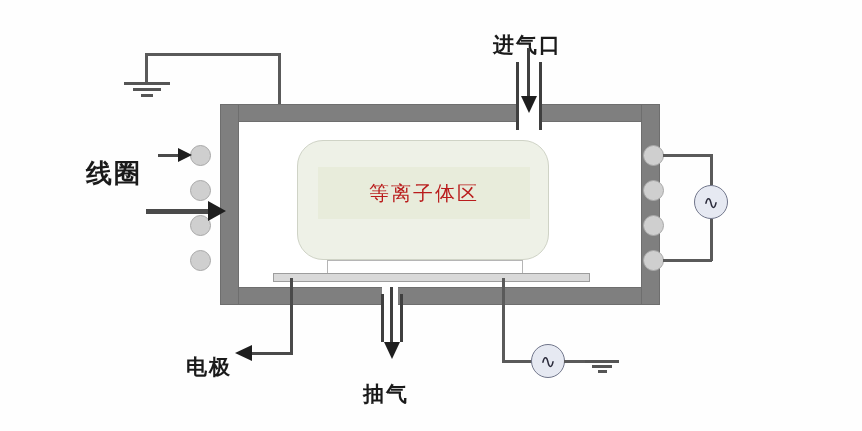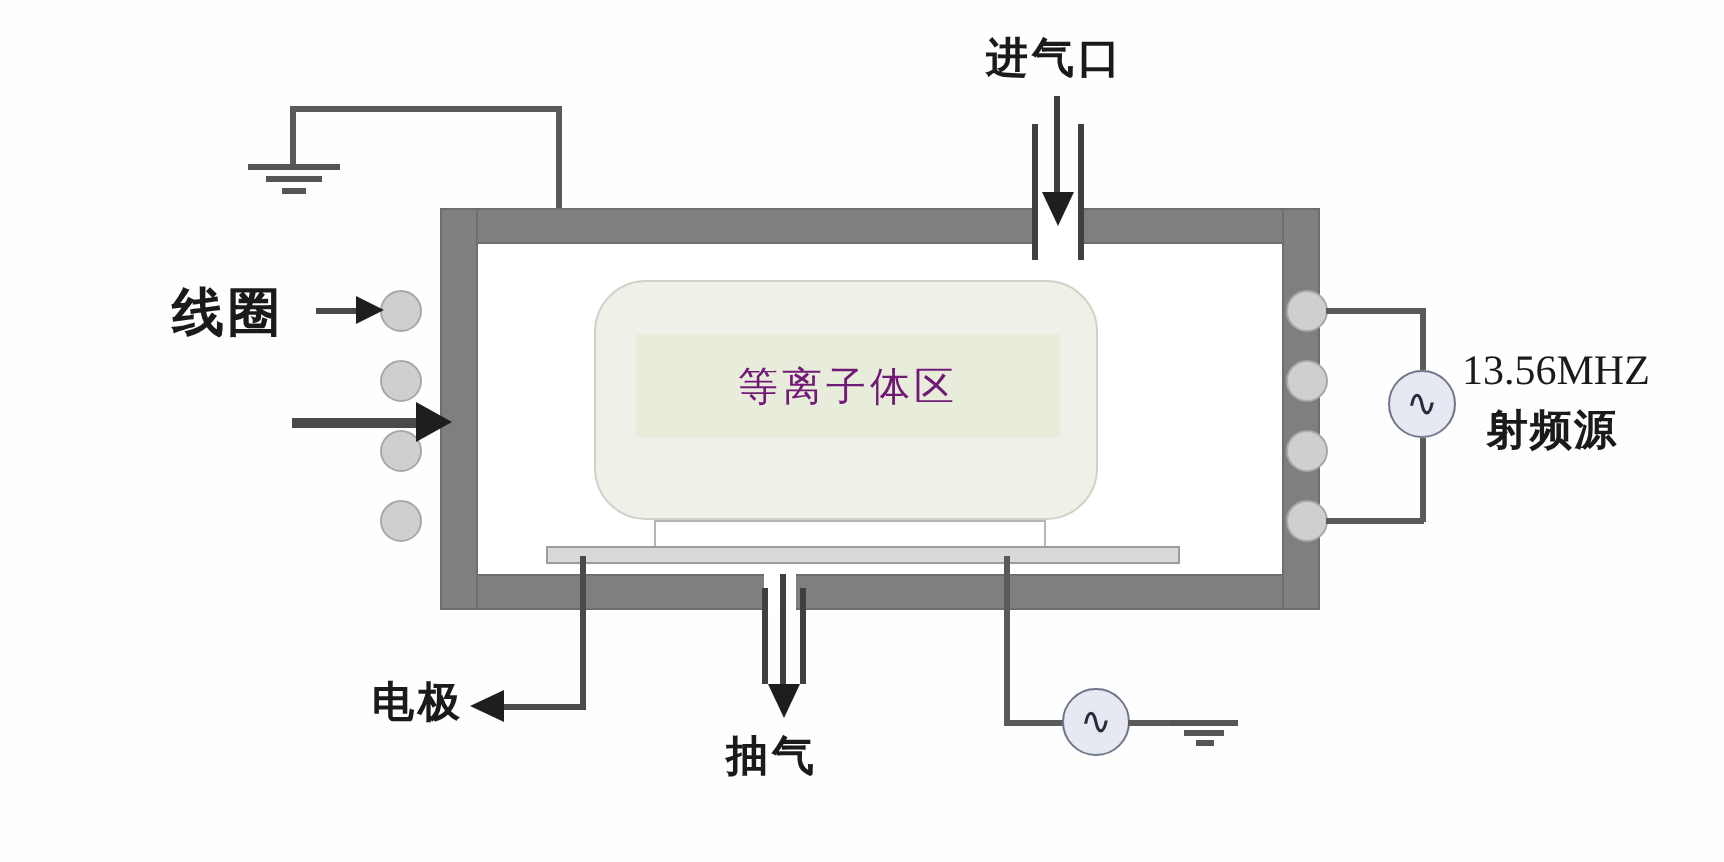--- a/index.html
+++ b/index.html
@@ -20,20 +20,21 @@
   .lbl {
     position: absolute;
     color: #1a1a1a;
     font-family: "Liberation Serif", "DejaVu Serif", serif;
     white-space: nowrap;
     line-height: 1.15;
   }
   .cn {
     font-family: "DejaVu Sans", "Liberation Sans", sans-serif;
     font-weight: 700;
+    margin-top: 16px;
   }
   .wall {
     position: absolute;
     background: #7f7f7f;
     border: 1px solid #6e6e6e;
     box-sizing: border-box;
   }
   .coil {
     position: absolute;
     width: 21px;
@@ -82,21 +83,21 @@
     box-sizing: border-box;
   }
   .plasma-inner {
     position: absolute;
     background: #e8ecdb;
     display: flex;
     align-items: center;
     justify-content: center;
   }
   .plasma-inner span {
-    color: #701a75;
+    color: #b91c1c;
     font-size: 20px;
     letter-spacing: 2px;
   }
   .elec-plate {
     position: absolute;
     background: #d9d9d9;
     border: 1px solid #9d9d9d;
     box-sizing: border-box;
   }
   .elec-box {
@@ -166,22 +167,20 @@
   <div class="wire-thin" style="left:710px; top:154px; width:2.5px; height:31px;"></div>
 
   <div class="wire-thin" style="left:663px; top:259px; width:49px; height:2.5px;"></div>
 
   <div class="wire-thin" style="left:710px; top:219px; width:2.5px; height:42px;"></div>
 
   <div class="acsrc" style="left:694px; top:185px;">
     <span>∿</span>
   </div>
 
-  <div class="lbl" style="left:731px; top:173px; font-size:21px;">13.56MHZ</div>
-  <div class="lbl cn" style="left:743px; top:203px; font-size:21px; letter-spacing:1px;">射频源</div>
 
   <div class="lbl cn" style="left:493px; top:17px; font-size:21px; letter-spacing:2px;">进气口</div>
 
   <div class="pipe-gap" style="left:518px; top:104px; width:22px; height:22px;"></div>
 
   <div class="pipe" style="left:516px; top:62px; width:3px; height:68px;"></div>
   <div class="pipe" style="left:539px; top:62px; width:3px; height:68px;"></div>
 
   <div class="pipe" style="left:527px; top:48px; width:3px; height:57px;"></div>
 

